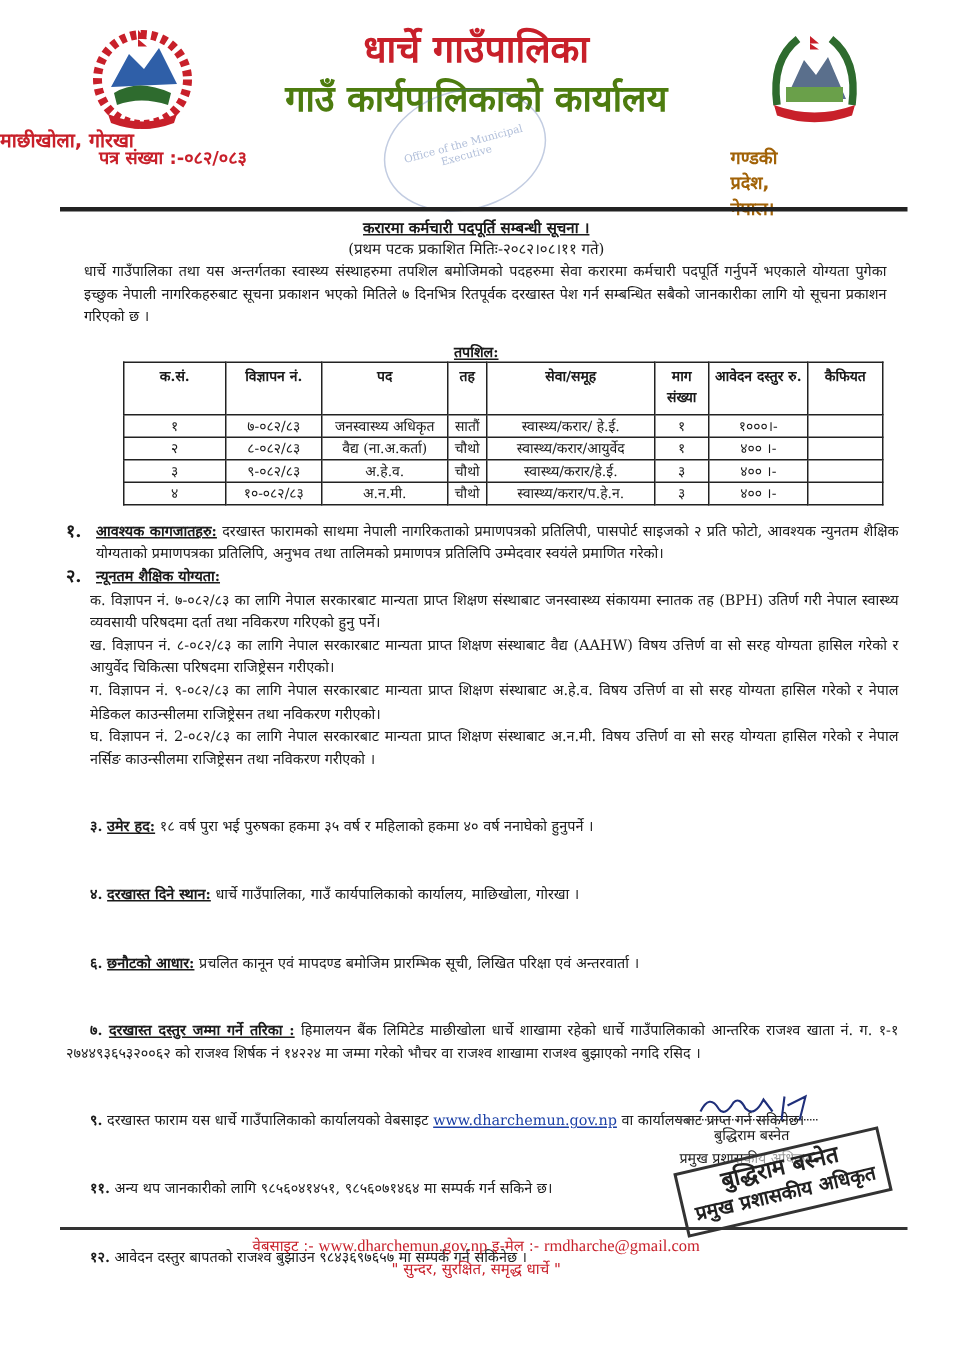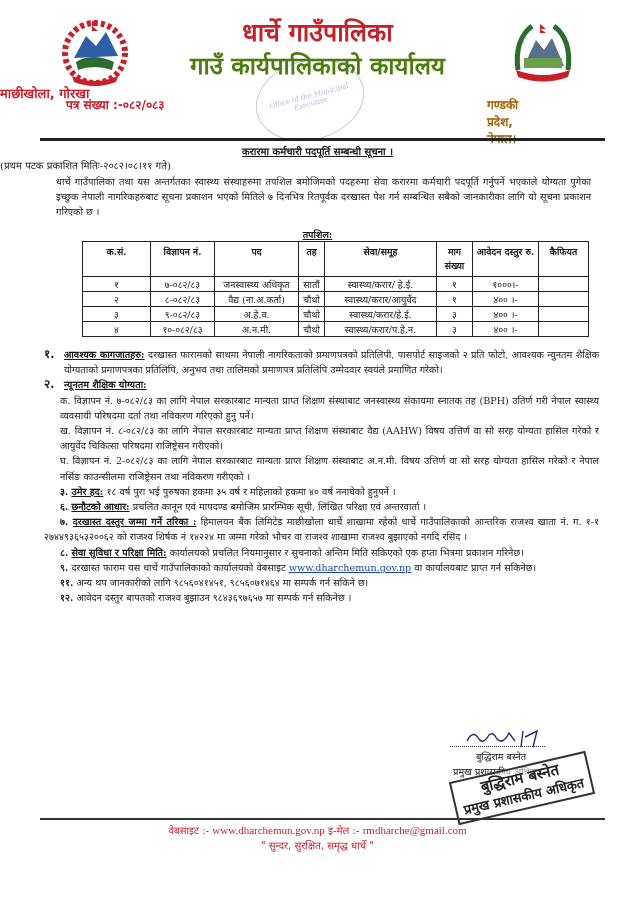--- a/index.html
+++ b/index.html
@@ -22,38 +22,38 @@
     font-family: "DejaVu Sans", sans-serif; }
   .seal { position: absolute; left: 255px; top: 60px; width: 110px; height: 80px; border-radius: 50%;
     border: 1px solid rgba(80,110,170,0.35); color: rgba(80,110,170,0.45); font-size: 7px;
     display: flex; align-items: center; justify-content: center; text-align: center; transform: rotate(-15deg);
     font-family: "DejaVu Serif", serif; }
   .header-rule { position: absolute; left: 40px; top: 138px; width: 565px; height: 3px; background: #222; }
 
   
   .notice-title { position: absolute; left: 0; width: 635px; top: 144px; text-align: center; font-size: 10px;
     font-weight: bold; text-decoration: underline; }
-  .notice-subtitle { position: absolute; left: 0; width: 635px; top: 158px; text-align: left; font-size: 10px; }
+  .notice-subtitle { position: absolute; left: 0; width: 635px; top: 158px; text-align: center; font-size: 10px; }
   .intro { position: absolute; left: 56px; top: 174px; width: 535px; font-size: 9.6px; line-height: 15px; text-align: justify; }
 
   .table-caption { position: absolute; left: 0; width: 635px; top: 228px; text-align: center; font-size: 9.5px;
     text-decoration: underline; font-weight: bold; }
   table.posts { position: absolute; left: 82px; top: 241px; border-collapse: collapse; font-size: 9.3px; }
   table.posts th, table.posts td { border: 1px solid #222; text-align: center; padding: 0 3px; }
   table.posts th { font-weight: bold; height: 35px; vertical-align: top; padding-top: 3px; line-height: 14px; }
   table.posts td { height: 15px; line-height: 13px; }
 
   
   .conditions { position: absolute; left: 44px; top: 347px; width: 555px; font-size: 9.6px; line-height: 15.2px; }
   .cond { position: relative; padding-left: 20px; text-align: justify; }
   .cond .num { position: absolute; left: 0; top: 0; font-weight: bold; }
   .cond .num.big { font-size: 12px; }
   .cond .lbl { font-weight: bold; text-decoration: underline; }
   .sub { padding-left: 16px; text-align: justify; }
-  .cond.flat { padding-left: 0; }
+  .cond.flat { padding-left: 0; margin-top: 30px; }
   .cond.flat .num { position: static; }
   .link { color: #1a3fa6; text-decoration: underline; }
 
   
   .signature-scribble { position: absolute; left: 463px; top: 727px; width: 80px; height: 22px; }
   .sig-dots { position: absolute; left: 450px; top: 746px; width: 95px; border-top: 1px dotted #333; }
   .sig-name { position: absolute; left: 476px; top: 750px; font-size: 9.5px; }
   .sig-title { position: absolute; left: 453px; top: 765px; font-size: 9.5px; }
   .stamp { position: absolute; left: 452px; top: 766px; width: 140px; height: 44px; border: 2px solid #333;
     transform: rotate(-13deg); background: rgba(255,255,255,0.55); text-align: center;
@@ -165,37 +165,38 @@
   <div class="cond">
     <span class="num big">१.</span>
     <span class="lbl">आवश्यक कागजातहरु:</span><span> दरखास्त फारामको साथमा नेपाली नागरिकताको प्रमाणपत्रको प्रतिलिपी, पासपोर्ट साइजको २ प्रति फोटो, आवश्यक न्युनतम शैक्षिक योग्यताको प्रमाणपत्रका प्रतिलिपि, अनुभव तथा तालिमको प्रमाणपत्र प्रतिलिपि उम्मेदवार स्वयंले प्रमाणित गरेको।</span>
   </div>
   <div class="cond">
     <span class="num big">२.</span>
     <span class="lbl">न्यूनतम शैक्षिक योग्यता:</span>
   </div>
   <div class="sub">क. विज्ञापन नं. ७-०८२/८३ का लागि नेपाल सरकारबाट मान्यता प्राप्त शिक्षण संस्थाबाट जनस्वास्थ्य संकायमा स्नातक तह (BPH) उतिर्ण गरी नेपाल स्वास्थ्य व्यवसायी परिषदमा दर्ता तथा नविकरण गरिएको हुनु पर्ने।</div>
   <div class="sub">ख. विज्ञापन नं. ८-०८२/८३ का लागि नेपाल सरकारबाट मान्यता प्राप्त शिक्षण संस्थाबाट वैद्य (AAHW) विषय उत्तिर्ण वा सो सरह योग्यता हासिल गरेको र आयुर्वेद चिकित्सा परिषदमा राजिष्ट्रेसन गरीएको।</div>
+  <div class="sub">ग. विज्ञापन नं. ९-०८२/८३ का लागि नेपाल सरकारबाट मान्यता प्राप्त शिक्षण संस्थाबाट अ.हे.व. विषय उत्तिर्ण वा सो सरह योग्यता हासिल गरेको र नेपाल मेडिकल काउन्सीलमा राजिष्ट्रेसन तथा नविकरण गरीएको।</div>
   <div class="sub">घ. विज्ञापन नं. 2-०८२/८३ का लागि नेपाल सरकारबाट मान्यता प्राप्त शिक्षण संस्थाबाट अ.न.मी. विषय उत्तिर्ण वा सो सरह योग्यता हासिल गरेको र नेपाल नर्सिङ काउन्सीलमा राजिष्ट्रेसन तथा नविकरण गरीएको ।</div>
 
   <div class="cond flat" style="padding-left:16px">
     <span class="num">३.</span>
     <span class="lbl">उमेर हद:</span><span> १८ वर्ष पुरा भई पुरुषका हकमा ३५ वर्ष र महिलाको हकमा ४० वर्ष ननाघेको हुनुपर्ने ।</span>
+  </div>
+  <div class="cond flat" style="padding-left:16px">
+    <span class="num">४.</span>
+    <span class="lbl">दरखास्त दिने स्थान:</span><span> धार्चे गाउँपालिका, गाउँ कार्यपालिकाको कार्यालय, माछिखोला, गोरखा ।</span>
   </div>
   <div class="cond flat" style="padding-left:16px">
     <span class="num">६.</span>
     <span class="lbl">छनौटको आधार:</span><span> प्रचलित कानून एवं मापदण्ड बमोजिम प्रारम्भिक सूची, लिखित परिक्षा एवं अन्तरवार्ता ।</span>
   </div>
   <div class="cond flat">
     <span style="padding-left:16px"></span><span class="num">७.</span>
     <span class="lbl">दरखास्त दस्तुर जम्मा गर्ने तरिका :</span><span> हिमालयन बैंक लिमिटेड माछीखोला धार्चे शाखामा रहेको धार्चे गाउँपालिकाको आन्तरिक राजश्व खाता नं. ग. १-१ २७४४९३६५३२००६२ को राजश्व शिर्षक नं १४२२४ मा जम्मा गरेको भौचर वा राजश्व शाखामा राजश्व बुझाएको नगदि रसिद ।</span>
-  </div>
-  <div class="cond flat" style="padding-left:16px">
-    <span class="num">८.</span>
-    <span class="lbl">सेवा सुविधा र परिक्षा मिति:</span><span> कार्यालयको प्रचलित नियमानुसार र सुचनाको अन्तिम मिति सकिएको एक हप्ता भित्रमा प्रकाशन गरिनेछ।</span>
   </div>
   <div class="cond flat" style="padding-left:16px">
     <span class="num">९.</span><span> दरखास्त फाराम यस धार्चे गाउँपालिकाको कार्यालयको वेबसाइट </span><a class="link">www.dharchemun.gov.np</a><span> वा कार्यालयबाट प्राप्त गर्न सकिनेछ।</span>
   </div>
   <div class="cond flat" style="padding-left:16px">
     <span class="num">११.</span><span> अन्य थप जानकारीको लागि ९८५६०४१४५१, ९८५६०७१४६४ मा सम्पर्क गर्न सकिने छ।</span>
   </div>
   <div class="cond flat" style="padding-left:16px">
     <span class="num">१२.</span><span> आवेदन दस्तुर बापतको राजश्व बुझाउन ९८४३६९७६५७ मा सम्पर्क गर्न सकिनेछ ।</span>
   </div>

